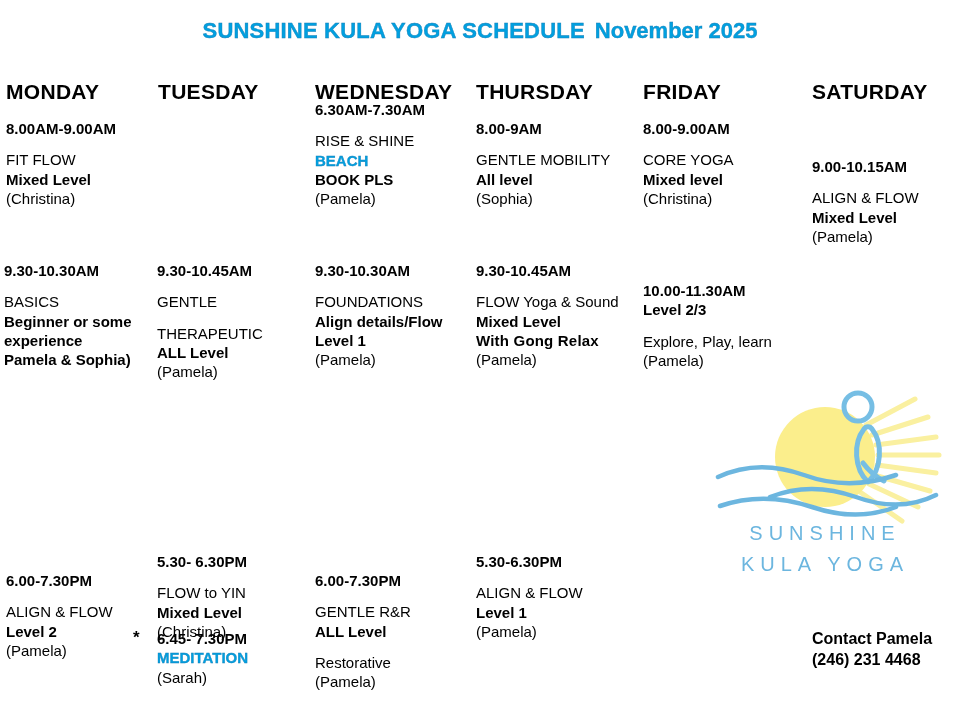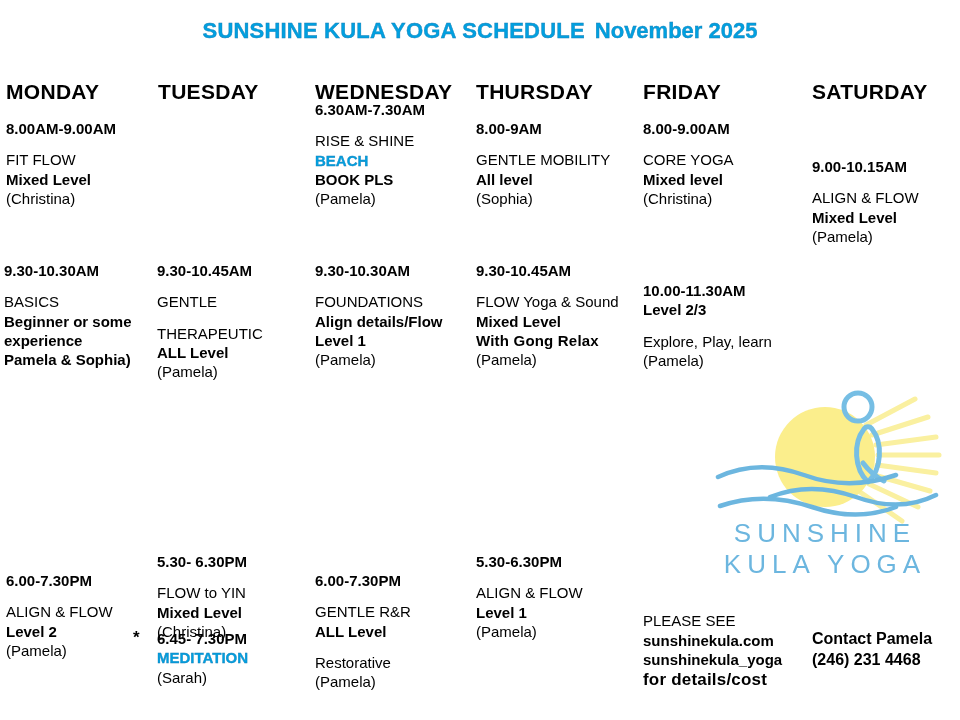--- a/index.html
+++ b/index.html
@@ -75,21 +75,21 @@
   .phone-block{position:absolute;white-space:nowrap;font-size:16px;line-height:21px;font-weight:bold;}
   .phone-block span{display:block;}
 
   
   .logo{position:absolute;left:700px;top:385px;width:250px;height:195px;}
   .logo svg{display:block;}
   .logo-text{
     position:absolute;left:700px;top:518px;width:250px;
     text-align:center;
     color:#6CB6DF;
-    font-size:26px;
+    font-size:20px;
     font-weight:normal;
     letter-spacing:6px;
     line-height:31px;
   }
   .logo-text span{display:block;}
 </style>
 </head>
 <body>
 
 <div id="sheet">
@@ -210,26 +210,20 @@
     <span class="ln who">(Pamela)</span>
   </div>
 
   <div class="block" style="left:476px;top:552px;">
     <span class="ln t">5.30-6.30PM</span>
     <span class="ln n">ALIGN &amp; FLOW</span>
     <span class="ln lv">Level 1</span>
     <span class="ln who">(Pamela)</span>
   </div>
 
-  <div class="contact-block" style="left:643px;top:611px;">
-    <span class="c1">PLEASE SEE</span>
-    <span class="c2">sunshinekula.com</span>
-    <span class="c3">sunshinekula_yoga</span>
-    <span class="c4">for details/cost</span>
-  </div>
 
   <div class="phone-block" style="left:812px;top:628px;">
     <span>Contact Pamela</span>
     <span>(246) 231 4468</span>
   </div>
 
   <div class="logo">
     <svg width="250" height="150" viewBox="0 0 250 150" xmlns="http://www.w3.org/2000/svg">
 
       <g stroke="#FAF0A0" stroke-width="5" stroke-linecap="round">

